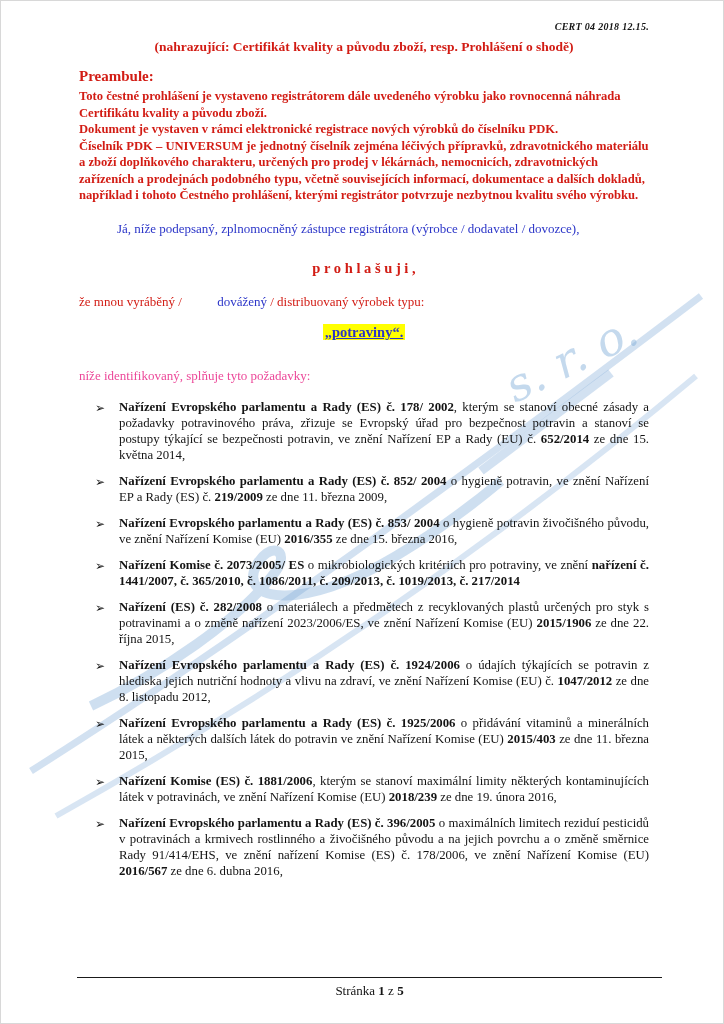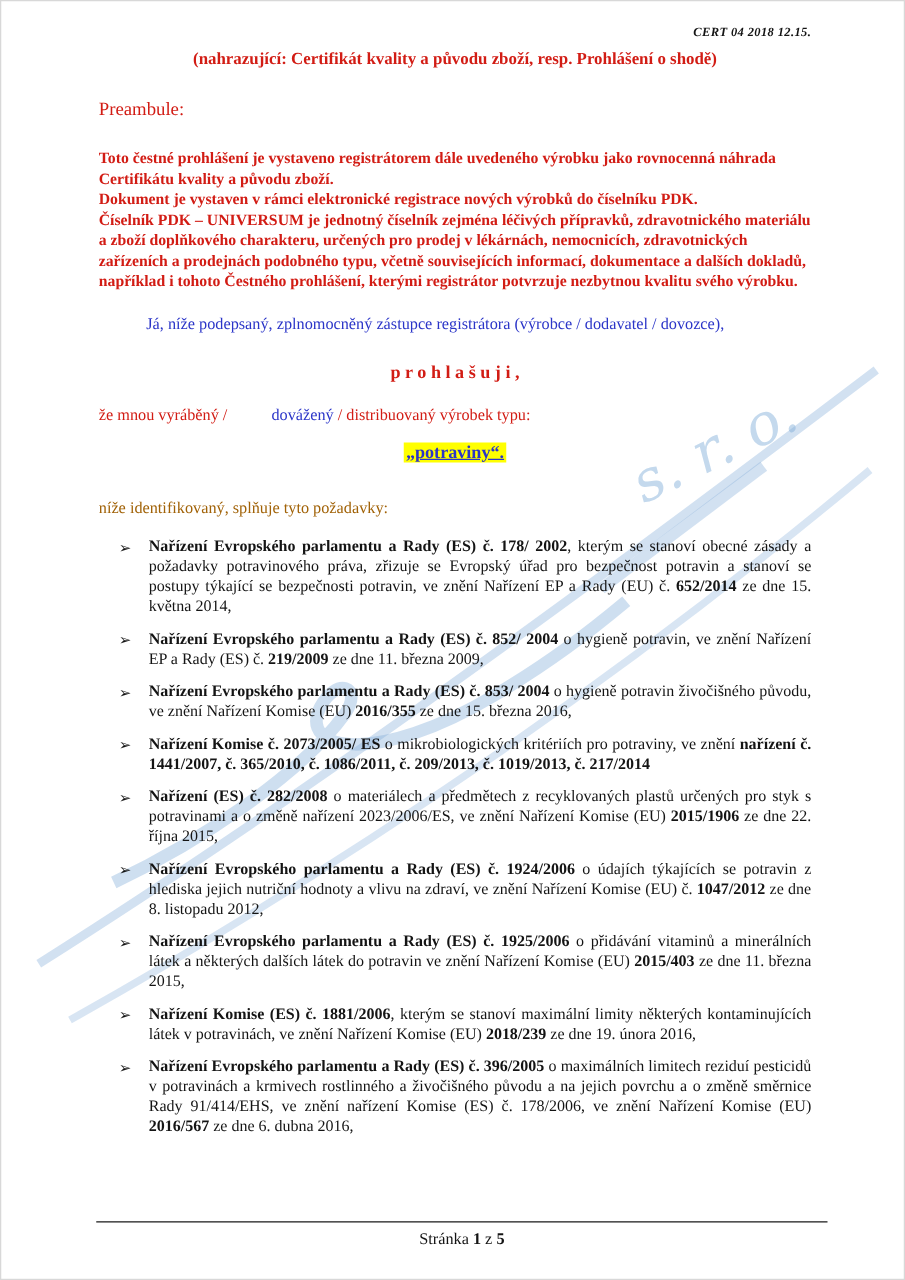--- a/index.html
+++ b/index.html
@@ -37,26 +37,26 @@
     letter-spacing:.5px;
   }
   .subtitle{
     margin-top:7px;
     text-align:center;
     color:var(--red);
     font-weight:bold;
     font-size:13.5px;
   }
   .preamb-label{
-    margin-top:25px;
-    color:var(--red);
-    font-weight:normal;
+    margin-top:13px;
+    color:var(--red);
+    font-weight:bold;
     font-size:15px;
   }
-  .preamb-wrap{margin-top:21px;}
+  .preamb-wrap{margin-top:3px;}
   .preamb-p{
     margin:0;
     color:var(--red);
     font-weight:bold;
     font-size:12.6px;
     line-height:16.5px;
     text-align:left;
   }
   .decl-intro{
     margin-top:17px;
@@ -81,21 +81,21 @@
     background:var(--hl);
     color:var(--blue);
     font-weight:bold;
     font-size:14.5px;
     text-decoration:underline;
     padding:0 2px;
   }
   .req-intro{
     margin-top:27px;
     font-size:13px;
-    color:#a16207;
+    color:#ec4899;
   }
   .reg-list{margin-top:15px;padding-left:16px;}
   .reg-item{
     display:flex;
     margin-bottom:10px;
     font-size:12.8px;
     line-height:16px;
   }
   .reg-item .marker{
     width:24px;

